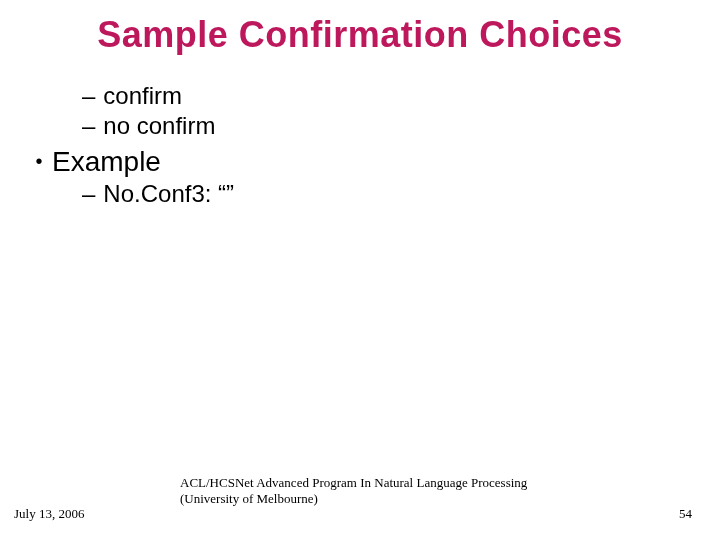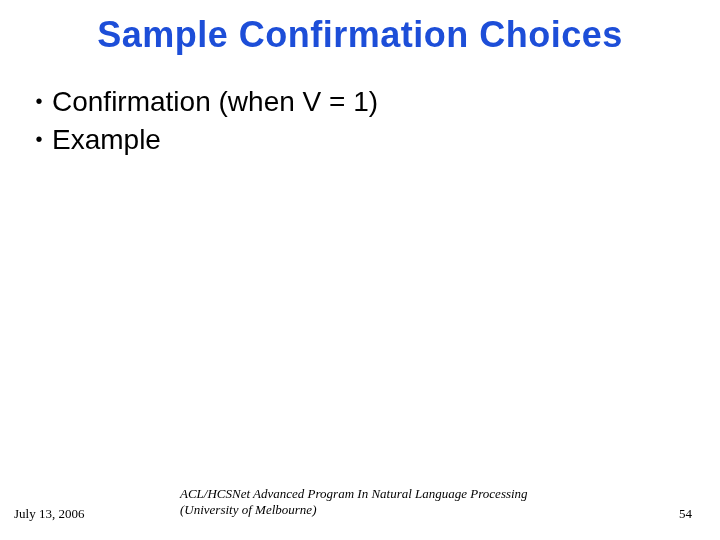--- a/index.html
+++ b/index.html
@@ -1,43 +1,49 @@
 <!DOCTYPE html>
 <html><head>
 <meta charset="utf-8">
 <style>
   * { margin: 0; padding: 0; box-sizing: border-box; }
   html, body { width: 720px; height: 540px; background: #fff; font-family: "Comic Sans MS", "Comic Sans", cursive, sans-serif; color: #000; overflow: hidden; }
   .slide { position: relative; width: 720px; height: 540px; }
-  .title { color: #1d4ed8; font-size: 36px; text-align: center; padding-top: 14px; letter-spacing: 0.5px; }
+  .title { color: #be185d; font-size: 36px; text-align: center; padding-top: 14px; letter-spacing: 0.5px; }
   .content { padding: 24px 26px 0 26px; }
   .bullet-1 { font-size: 28px; margin-left: 8px; margin-top: 6px; }
   .bullet-1 .dot { display: inline-block; width: 10px; text-align: center; margin-right: 8px; vertical-align: middle; font-size: 20px; position: relative; top: -2px; }
   .bullet-2 { font-size: 24px; margin-left: 56px; margin-top: 2px; }
   .bullet-2 .dash { display: inline-block; margin-right: 8px; }
   .section-gap { }
   .footer { position: absolute; bottom: 18px; left: 0; width: 100%; font-family: "Times New Roman", Times, serif; font-size: 13px; }
   .footer .date { position: absolute; left: 14px; bottom: 0; text-align: right; }
-  .footer .center { position: absolute; left: 50%; transform: translateX(-50%); bottom: 4px; font-style: italic; }
+  .footer .center { position: absolute; left: 50%; transform: translateX(-50%); bottom: 15px; }
   .footer .page { position: absolute; right: 28px; bottom: 0; }
 </style>
 </head>
 <body>
 
 <div class="slide">
   <h1 class="title">Sample Confirmation Choices</h1>
 
   <div class="content">
 
-    <div class="bullet-1">
-      <span class="dot">•</span><span>Confirmation (when V = 1)</span>
+    <div class="bullet-2">
+      <span class="dash">–</span><span>confirm</span>
+    </div>
+    <div class="bullet-2">
+      <span class="dash">–</span><span>no confirm</span>
     </div>
 
     <div class="bullet-1 section-gap">
       <span class="dot">•</span><span>Example</span>
+    </div>
+    <div class="bullet-2">
+      <span class="dash">–</span><span>No.Conf3: “”</span>
     </div>
 
   </div>
 
   <div class="footer">
     <span class="date">July 13, 2006</span>
     <span class="center">ACL/HCSNet Advanced Program In Natural Language Processing (University of Melbourne)</span>
     <span class="page">54</span>
   </div>
 </div>

